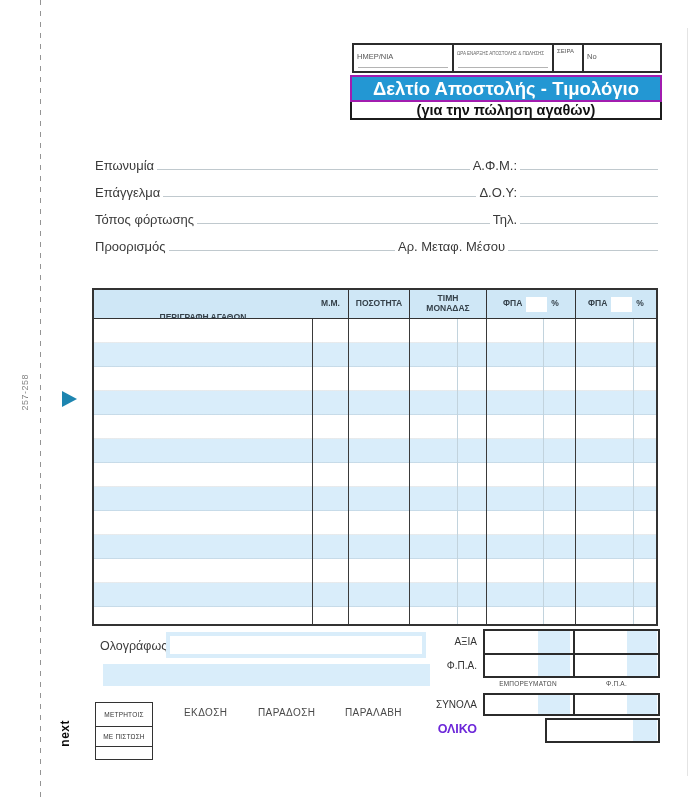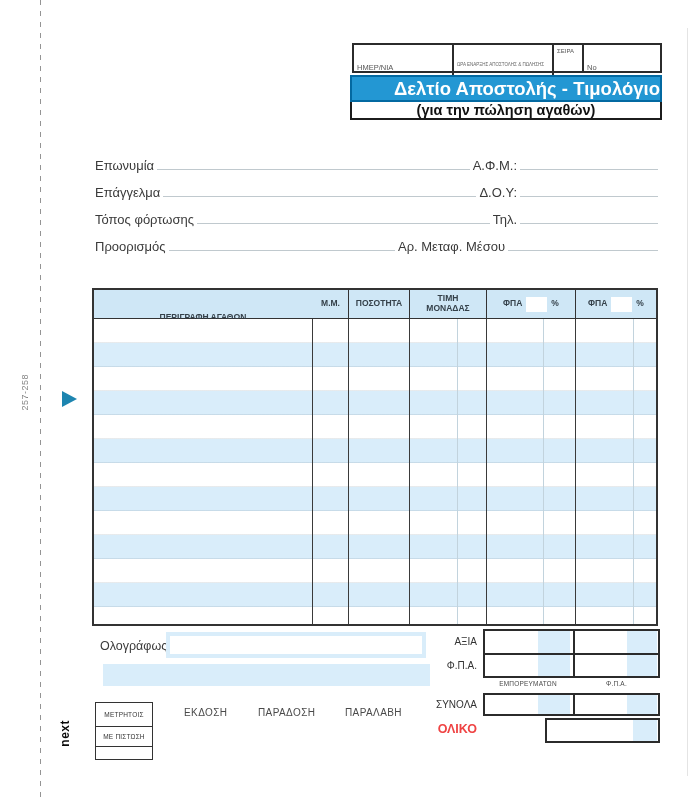--- a/index.html
+++ b/index.html
@@ -14,31 +14,31 @@
   #right-edge{left:687px;top:28px;width:1px;height:748px;background:#e4e4e4;}
   #side-code{left:20px;top:374px;writing-mode:vertical-rl;transform:rotate(180deg);
     font-size:9px;color:#868686;letter-spacing:.5px;}
   #row-arrow{left:62px;top:391px;width:0;height:0;
     border-left:15px solid #1d85b0;border-top:8px solid transparent;border-bottom:8px solid transparent;}
   #brand-logo{left:58px;top:720px;writing-mode:vertical-rl;transform:rotate(180deg);
     font-size:12px;font-weight:bold;color:#0a0a0a;letter-spacing:.5px;}
 
   
   #topbox{left:352px;top:43px;width:310px;height:30px;border:2px solid #2b2b2b;display:flex;box-sizing:border-box;background:#fff;}
-  .tcell{position:relative;box-sizing:border-box;border-right:2px solid #2b2b2b;padding:18px 3px;}
+  .tcell{position:relative;box-sizing:border-box;border-right:2px solid #2b2b2b;padding:7px 3px;}
   .tcell:last-child{border-right:none;border-radius:13px;}
   .tcell .u{position:absolute;left:4px;right:4px;bottom:3px;border-bottom:1px solid #b4b4b4;}
   #cell-date{width:100px;font-size:7.5px;color:#555;}
   #cell-time{width:100px;font-size:4.5px;color:#666;line-height:1.1;}
   #cell-series{width:30px;font-size:6px;color:#555;padding-top:3px;}
   #cell-no{flex:1;font-size:7.5px;color:#555;}
 
   
-  #banner{left:350px;top:75px;width:312px;height:27px;background:#2397d3;border:2px solid #0369a1;
-    box-sizing:border-box;display:flex;align-items:center;justify-content:flex-end;
+  #banner{left:350px;top:75px;width:312px;height:27px;background:#2397d3;border:2px solid #a21caf;
+    box-sizing:border-box;display:flex;align-items:center;justify-content:center;
     font-size:18.5px;font-weight:bold;color:#ffffff;}
   #subtitle-box{left:350px;top:102px;width:312px;height:18px;border:2px solid #1c1c1c;border-top:none;
     box-sizing:border-box;background:#fff;display:flex;align-items:center;justify-content:center;
     font-size:14.5px;font-weight:bold;color:#111;}
 
   
   #fields{left:95px;top:146px;width:563px;}
   .frow{display:flex;align-items:flex-end;height:27px;font-size:13px;color:#3a3a3a;white-space:nowrap;}
   .fline{flex:1;border-bottom:1px solid #c0c9ce;margin:0 3px 3px 3px;height:1px;}
   .fline-r{flex:none;width:138px;border-bottom:1px solid #c0c9ce;margin:0 0 3px 3px;height:1px;}
@@ -74,21 +74,21 @@
   #grandbox{left:545px;top:718px;width:115px;height:25px;border:2px solid #2b2b2b;box-sizing:border-box;background:#fff;}
   .subcol-label{font-size:6.5px;color:#4a4a4a;text-align:center;letter-spacing:.2px;}
 
   
   #paybox{left:95px;top:702px;width:58px;height:58px;border:1.5px solid #333;box-sizing:border-box;background:#fff;}
   .paycell{box-sizing:border-box;border-bottom:1.5px solid #333;display:flex;align-items:center;justify-content:center;
     font-size:6.5px;color:#333;letter-spacing:.2px;}
   #paycell-cash{height:24px;}
   #paycell-credit{height:20px;}
   .sig-label{font-size:10px;color:#4a4a4a;letter-spacing:.4px;}
-  #grand-label{font-size:12.5px;font-weight:bold;color:#ef4444;text-align:right;width:67px;}
+  #grand-label{font-size:12.5px;font-weight:bold;color:#6d28d9;text-align:right;width:67px;}
 </style>
 </head>
 <body>
 
 <div id="page">
 
   <div class="abs" id="perforation"></div>
   <div class="abs" id="right-edge"></div>
   <div class="abs" id="side-code">257-258</div>
   <div class="abs" id="row-arrow"></div>

